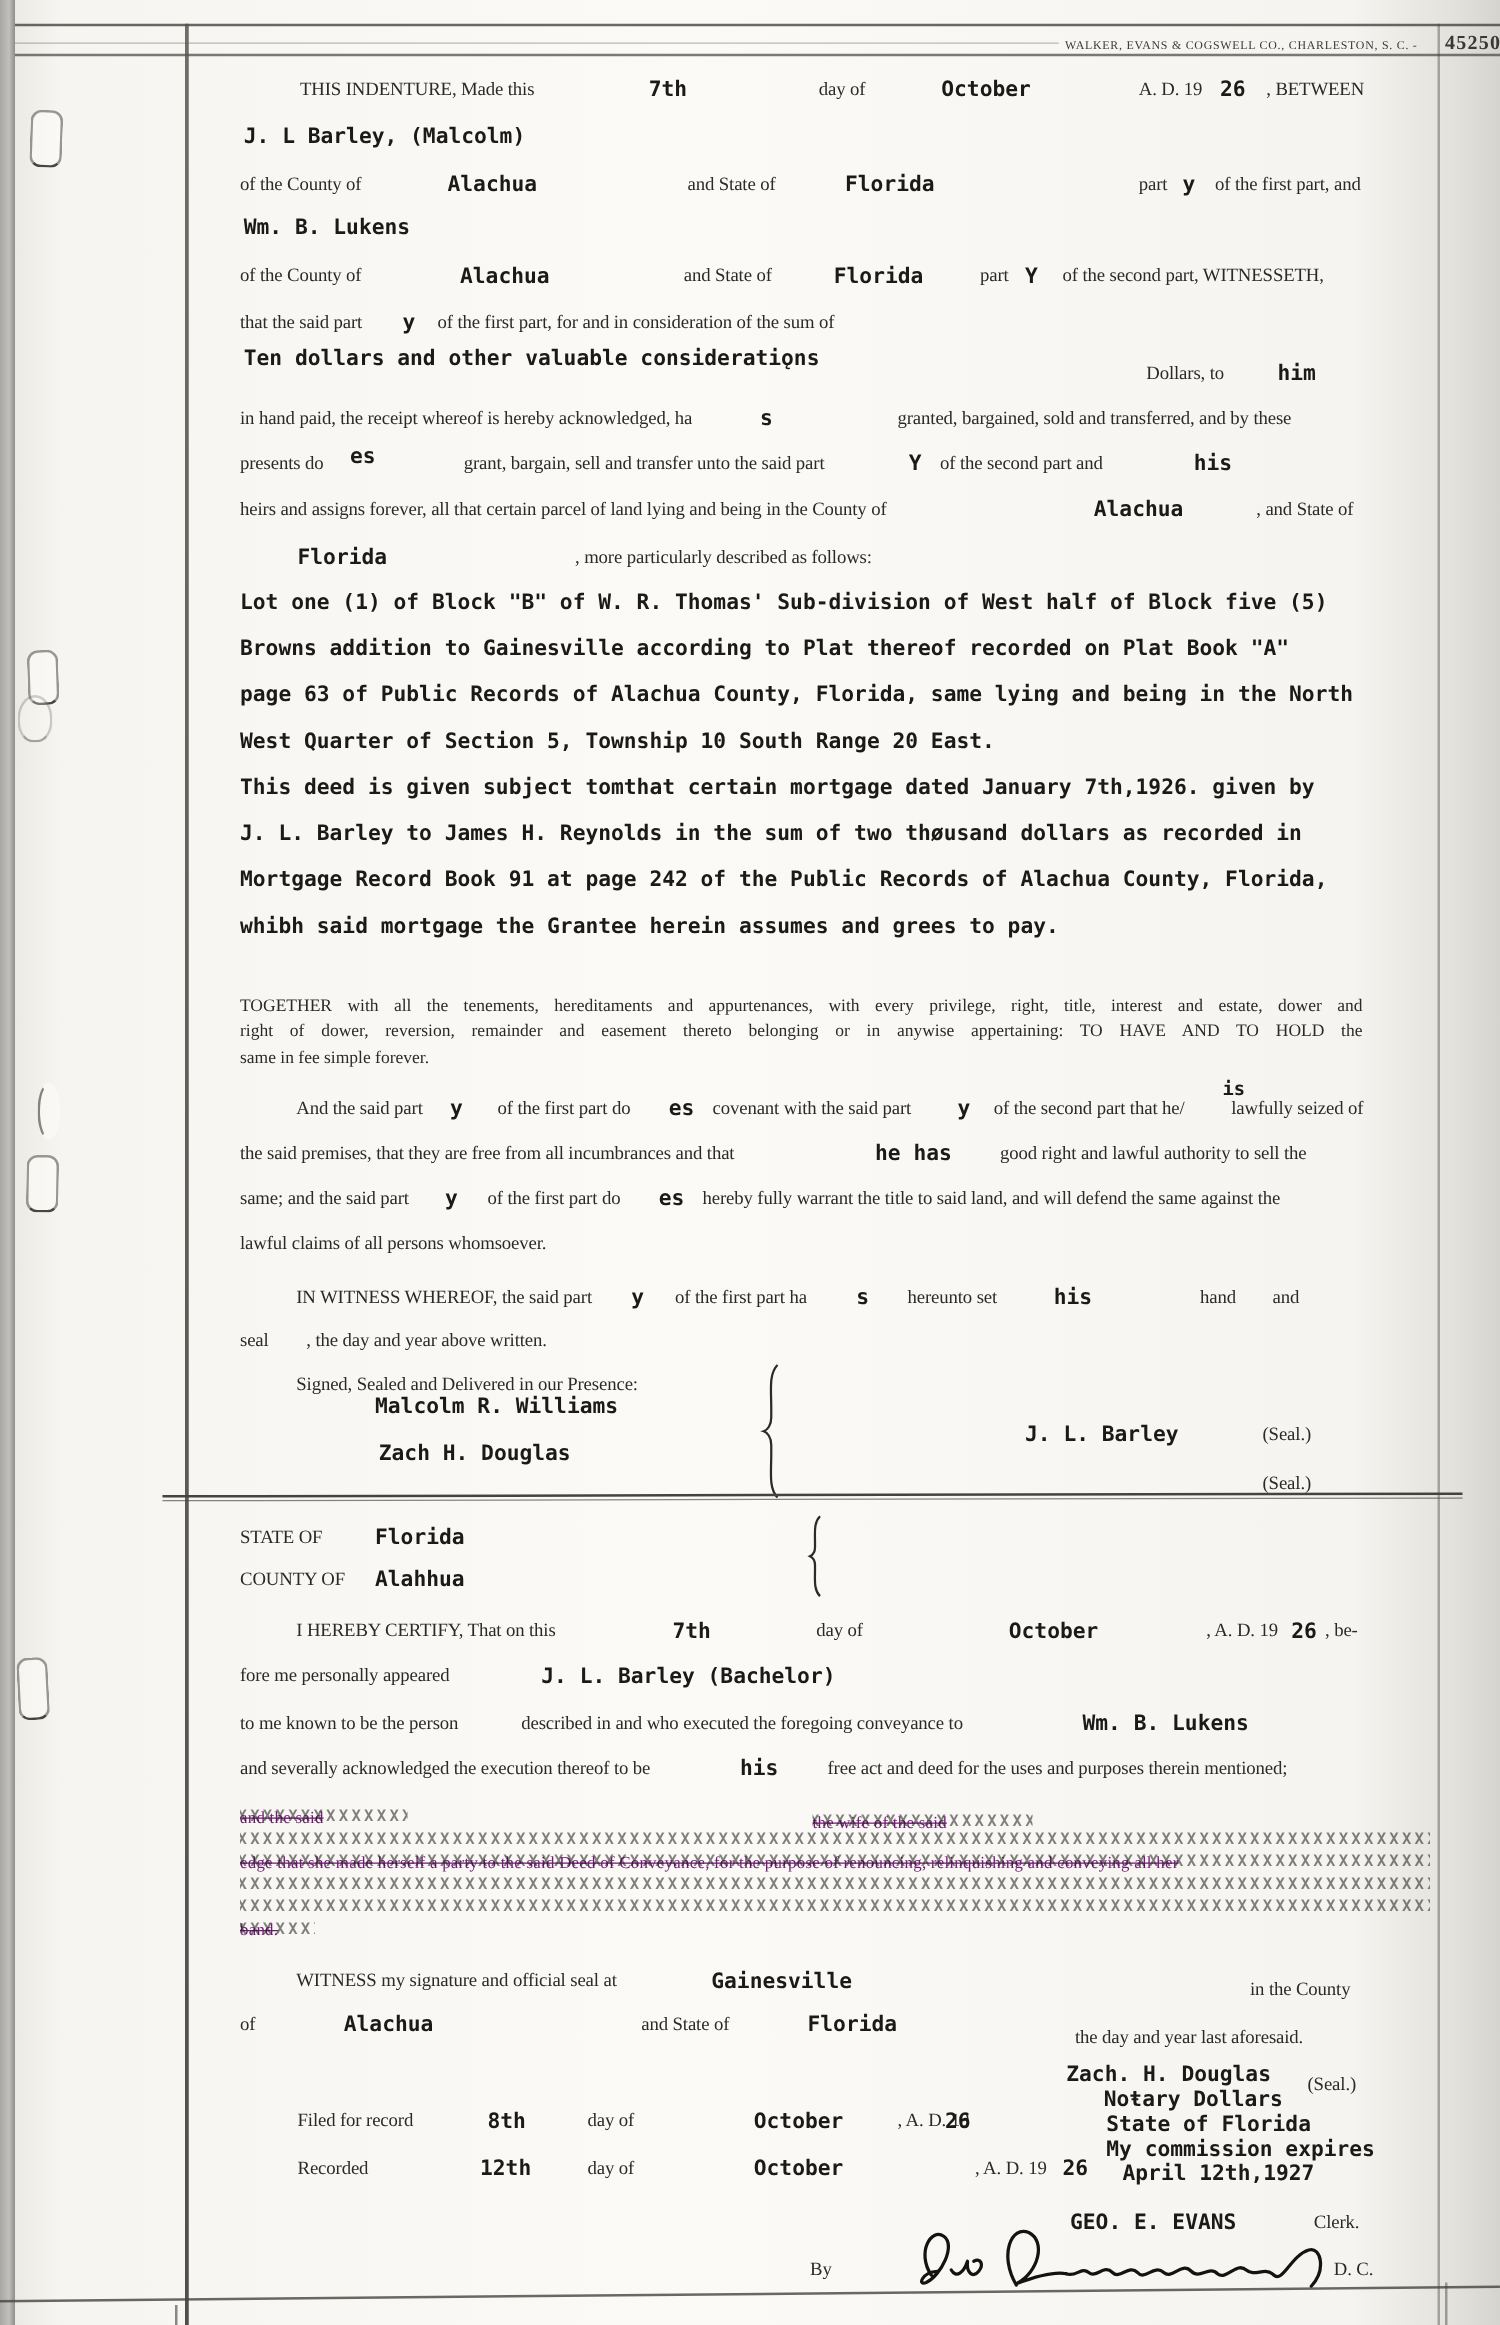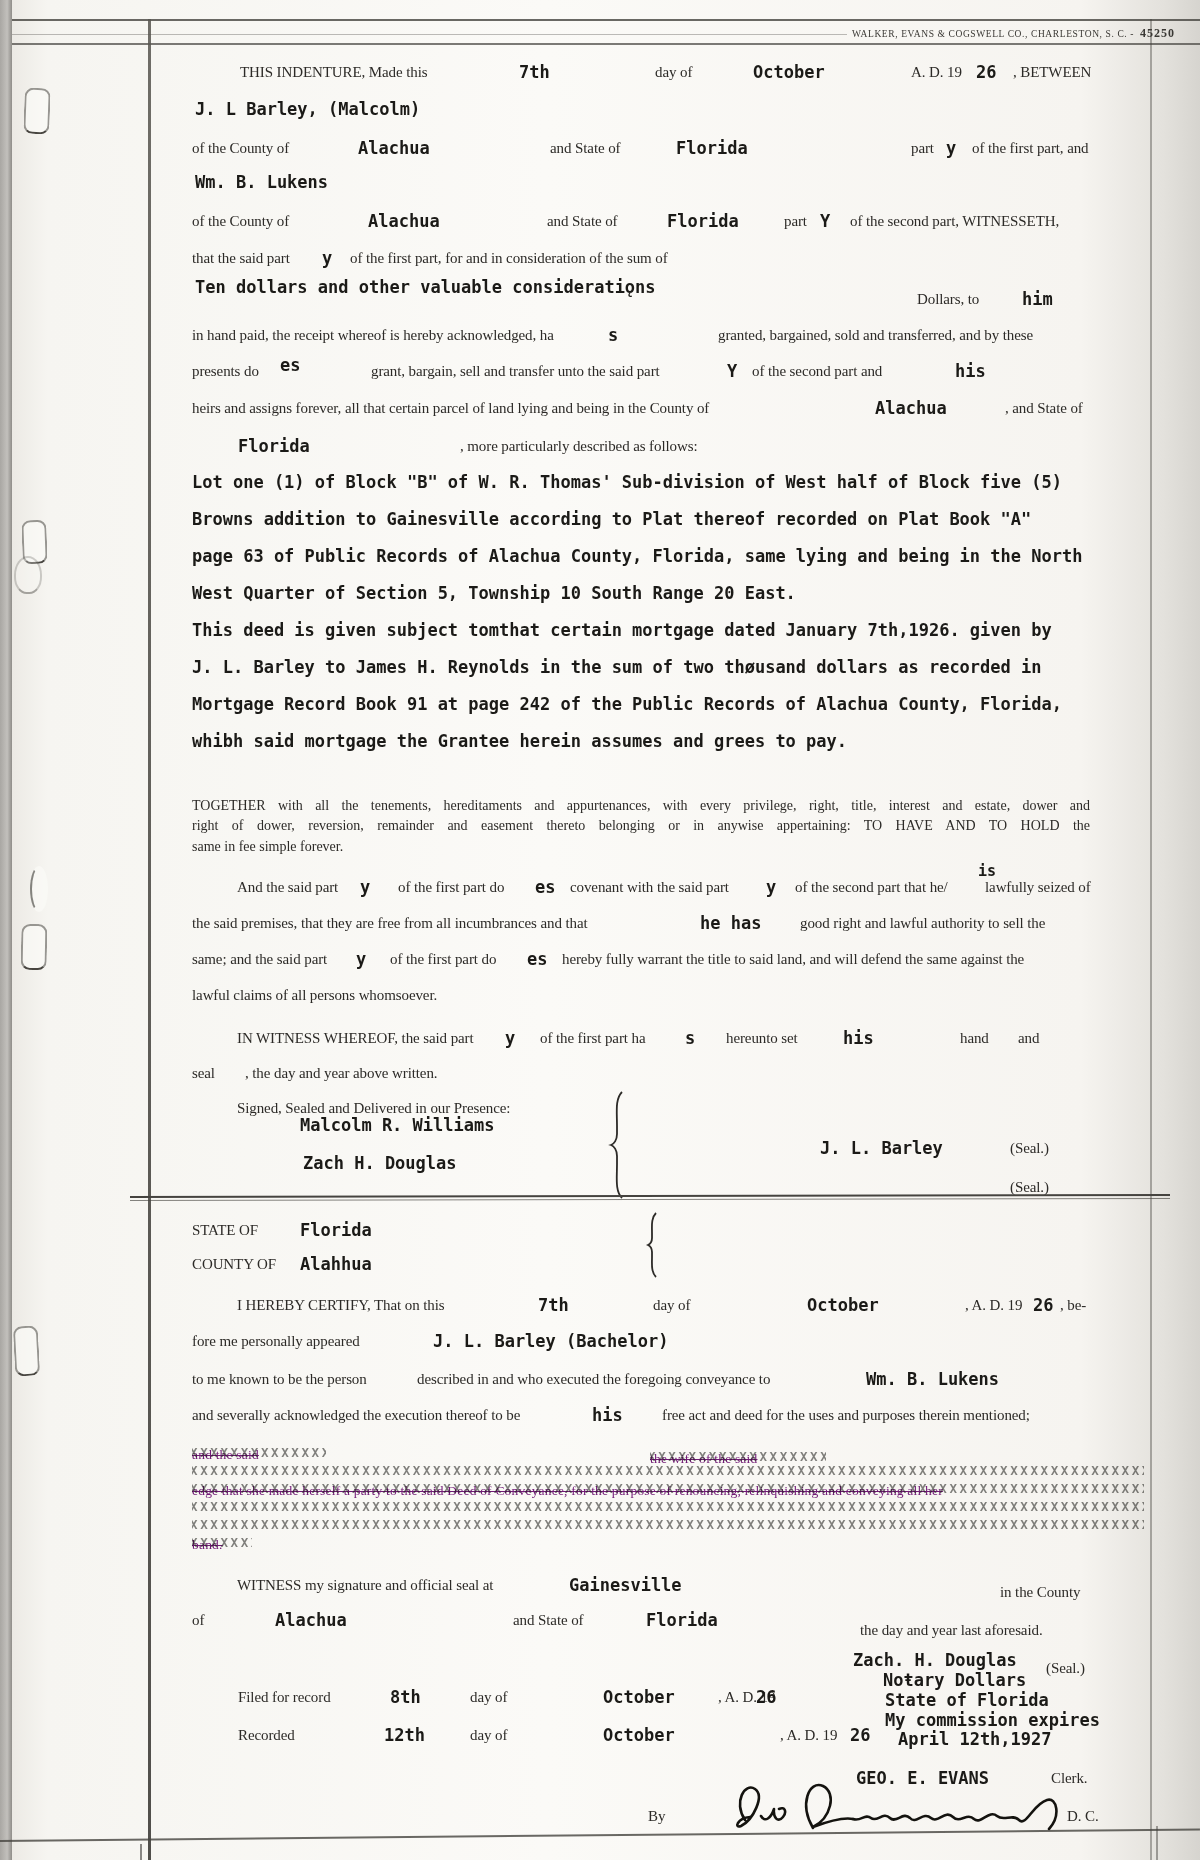--- a/index.html
+++ b/index.html
@@ -28,21 +28,21 @@
   .struck .t { font-family:"Liberation Serif", serif; font-size:13.5px; color:#701a75;
     text-decoration:line-through; text-decoration-thickness:1.2px; letter-spacing:0.2px; }
   .struck .xs { position:absolute; left:-2px; top:0px; font-family:"DejaVu Sans Mono", monospace;
     font-size:12.5px; font-weight:bold; letter-spacing:2.6px; color:rgba(28,27,24,0.55); }
   .hrule { position:absolute; background:#45433f; }
   .vrule { position:absolute; background:#403e3a; }
   .clip { position:absolute; border:2px solid rgba(72,70,65,0.55); border-bottom-color:rgba(40,38,34,0.85);
     border-radius:9px; background:rgba(252,251,248,0.6); }
   .printer { position:absolute; font-family:"Liberation Serif", serif; color:#3a3834;
     letter-spacing:0.6px; font-size:9.5px; white-space:pre; }
-  .printer-num { font-size:12px; font-weight:bold; letter-spacing:1px; }
+  .printer-num { font-size:16px; font-weight:bold; letter-spacing:1px;margin-left:16px; }
   svg.brace path { stroke:#2d2b28; stroke-width:1.8; fill:none; }
   svg.sig path { stroke:#14130f; stroke-width:2.6; fill:none; stroke-linecap:round; stroke-linejoin:round; }
 </style>
 </head>
 <body>
 
 <div class="edge-strip"></div>
 <div class="paper"></div>
 
 <div class="hrule" style="left:12px; top:19px; width:1188px; height:2px; opacity:.8;"></div>

